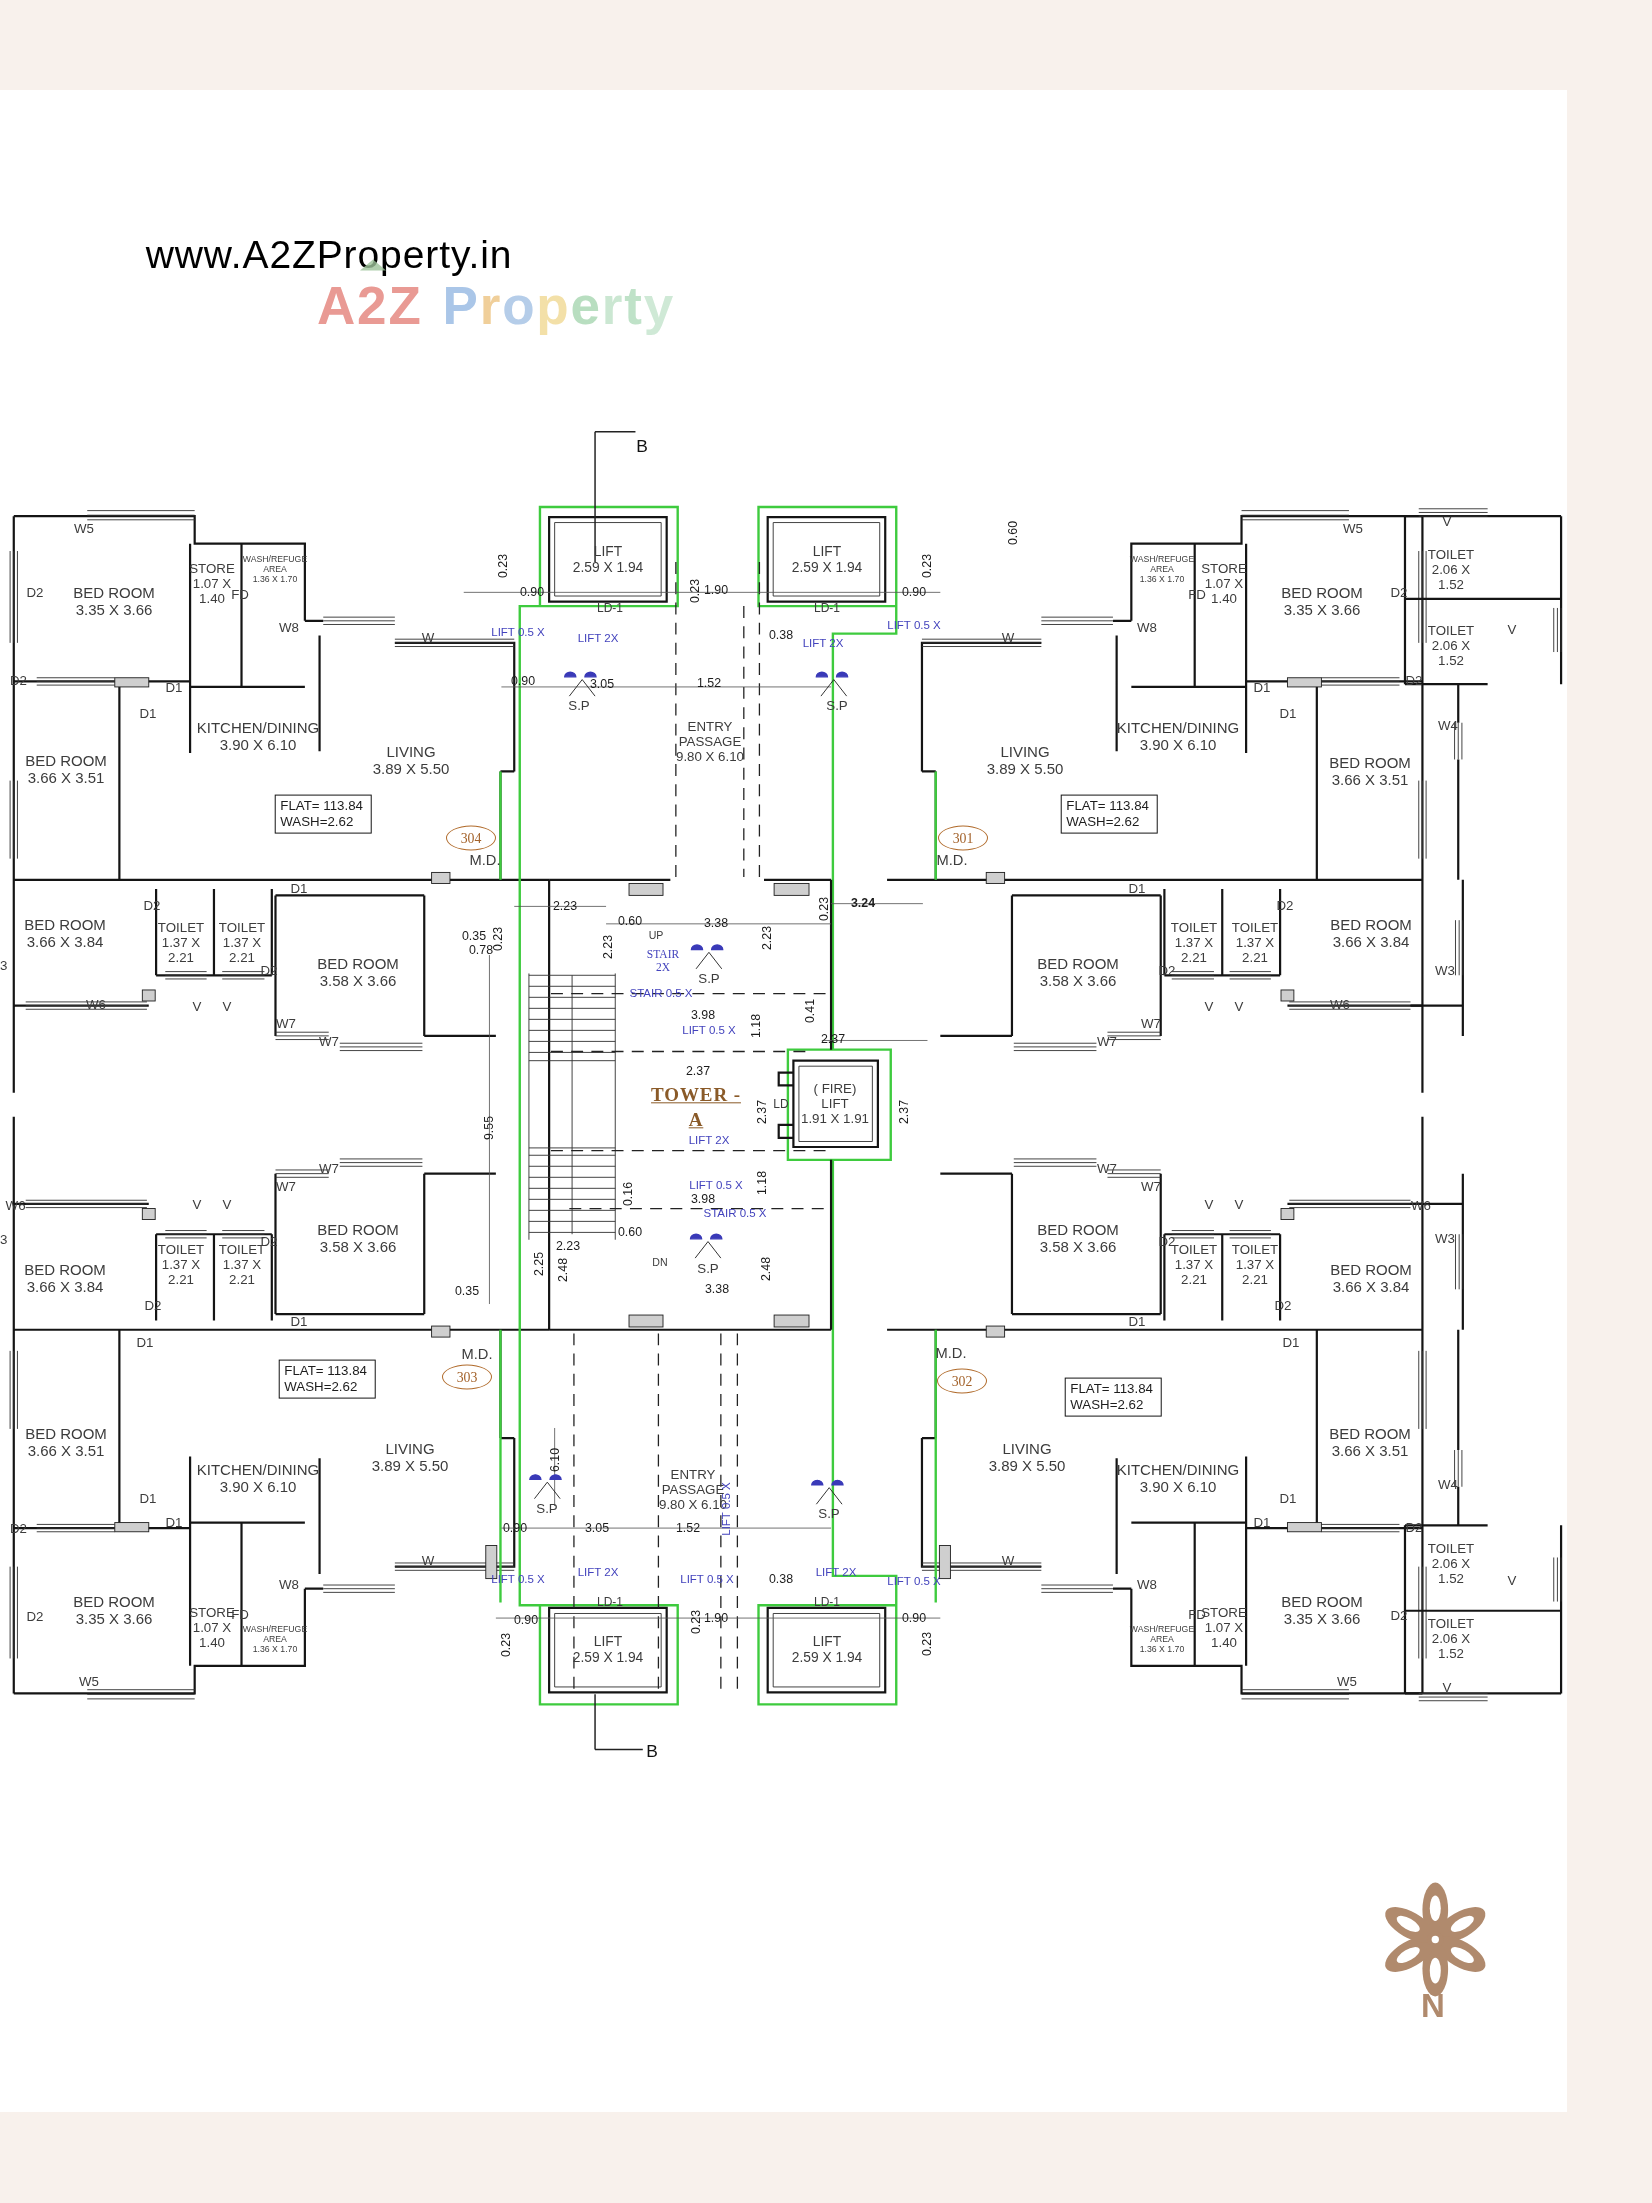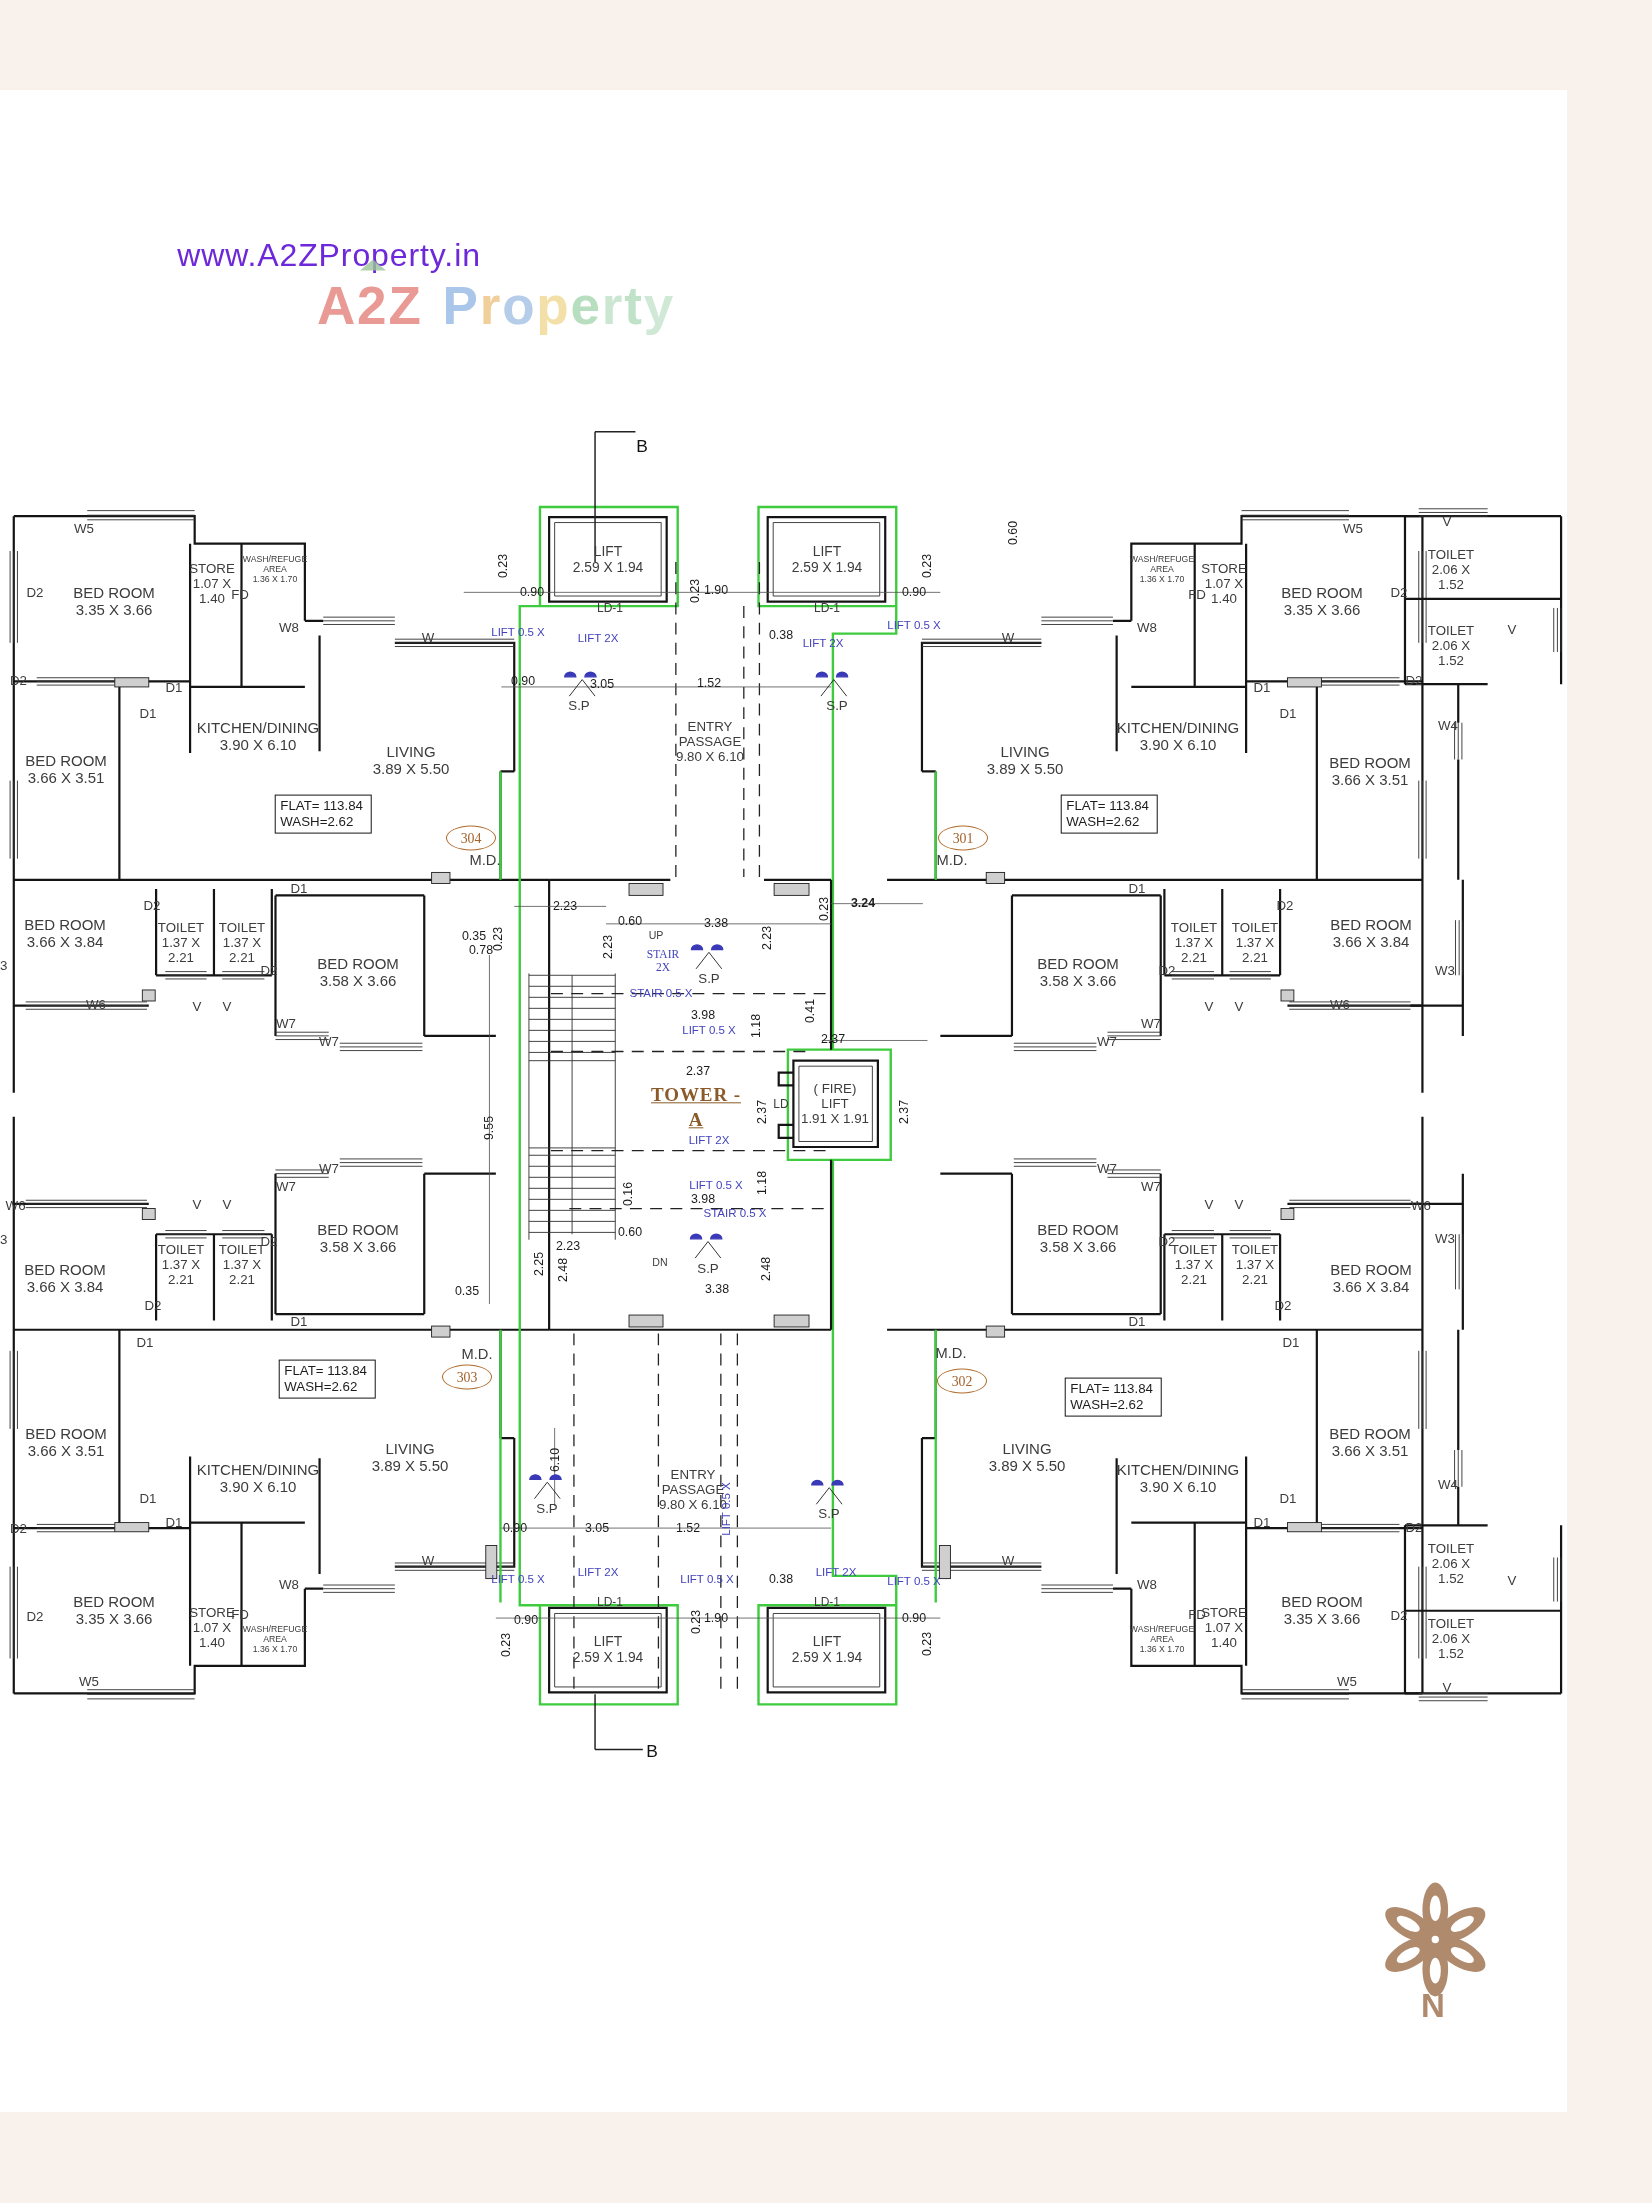--- a/index.html
+++ b/index.html
@@ -8,21 +8,21 @@
     background:#f8f1ec;
     font-family:"Liberation Sans",sans-serif;
   }
   #sheet{
     position:absolute;left:0;top:90px;width:1567px;height:2022px;
     background:#ffffff;
   }
   
   .wm-url{
     position:absolute;left:329px;top:255px;transform:translate(-50%,-50%);
-    font-size:32px;color:#6d28d9;letter-spacing:0.9px;white-space:nowrap;
+    font-size:39px;color:#000000;letter-spacing:0.9px;white-space:nowrap;
   }
   .brand{
     position:absolute;left:496px;top:305px;transform:translate(-50%,-50%);
     font-size:53px;font-weight:bold;letter-spacing:1.8px;white-space:nowrap;
     display:flex;align-items:baseline;
   }
   .brand span{display:inline-block;}
   .b-2wrap{position:relative;}
   .house-icon{
     position:absolute;left:50%;top:-14.7px;transform:translate(-50%,0);

